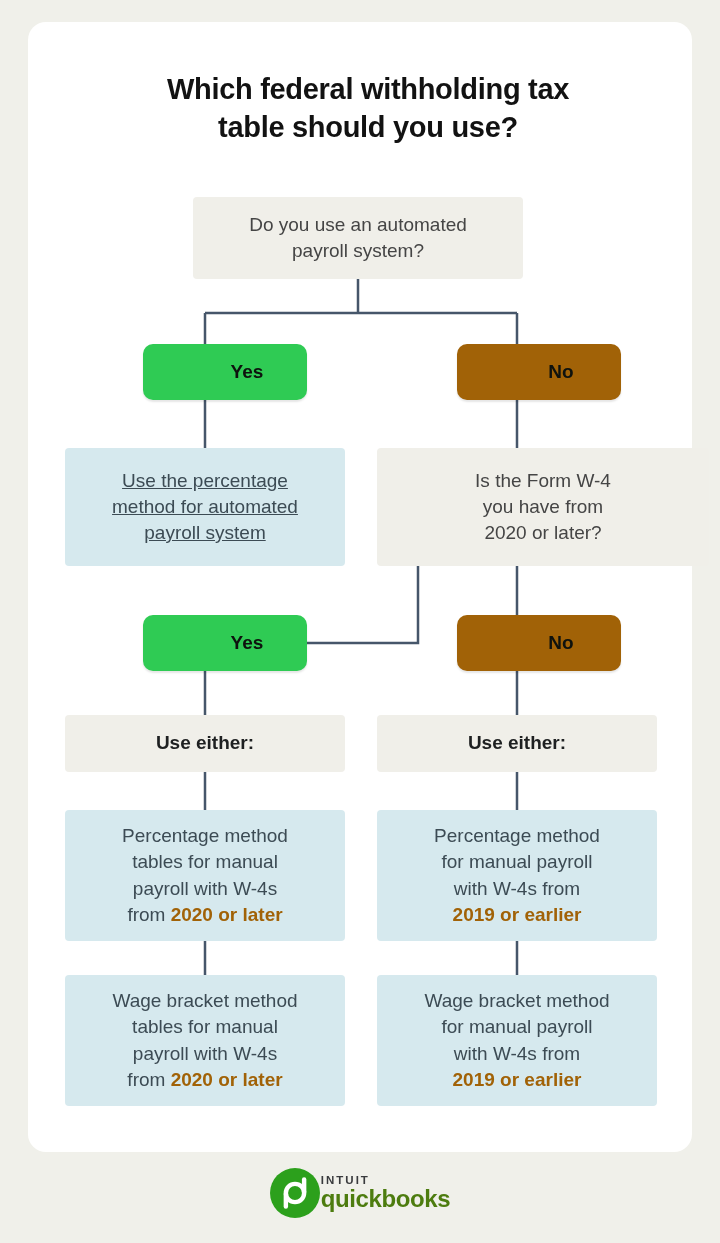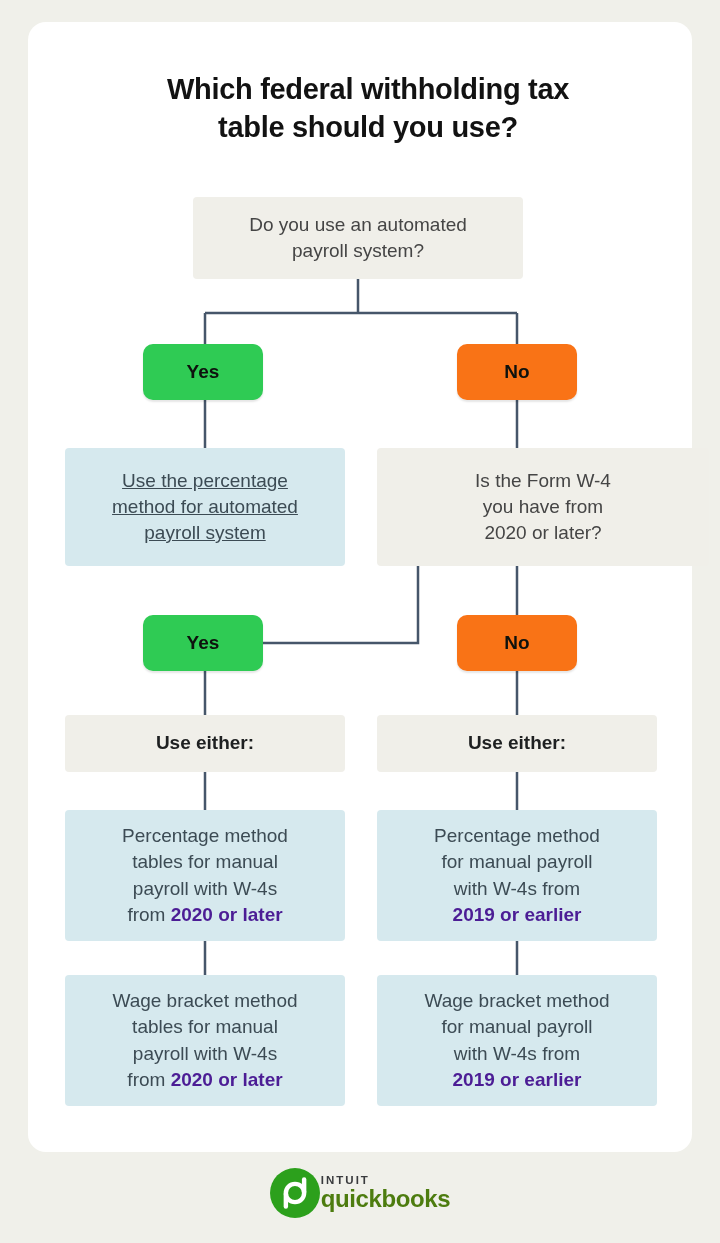--- a/index.html
+++ b/index.html
@@ -41,30 +41,31 @@
     align-items: center;
     justify-content: center;
     text-align: center;
     border-radius: 4px;
     font-size: 19px;
     line-height: 1.38;
   }
   .node .node-text { white-space: pre-line; }
   .neutral { background: #f0efe9; color: #454545; }
   .info    { background: #d6e9ee; color: #3c4b54; }
-  .info .b { font-weight: 700; color: #4c1d95; }
+  .info .b { font-weight: 700; color: #a16207; }
   .btn {
     background: #2fcb54;
     border-radius: 10px;
     font-weight: 800;
     font-size: 19px;
     color: #0e120e;
     box-shadow: 0 2px 2px rgba(0,0,0,0.10);
-  }
-  .btn.no { background: #f97316; }
+    padding-left: 44px;
+  }
+  .btn.no { background: #a16207; }
   .use-either { font-weight: 700; color: #1e2021; }
 
   
   .q1        { left: 193px; top: 197px;  width: 330px; height: 82px;  }
   .yes1      { left: 143px; top: 344px;  width: 120px; height: 56px;  }
   .no1       { left: 457px; top: 344px;  width: 120px; height: 56px;  }
   .auto-res  { left: 65px;  top: 448px;  width: 280px; height: 118px; text-decoration: underline; }
   .q2        { left: 377px; top: 448px;  width: 332px; height: 118px; }
   .yes2      { left: 143px; top: 615px;  width: 120px; height: 56px;  }
   .no2       { left: 457px; top: 615px;  width: 120px; height: 56px;  }

